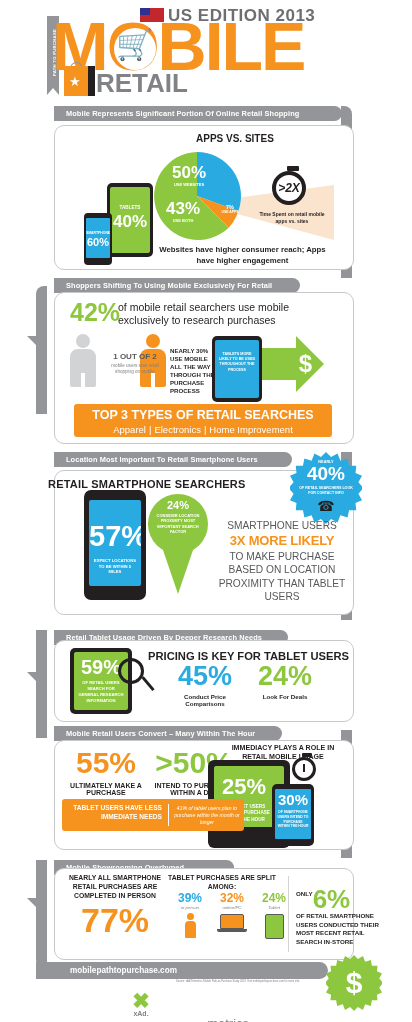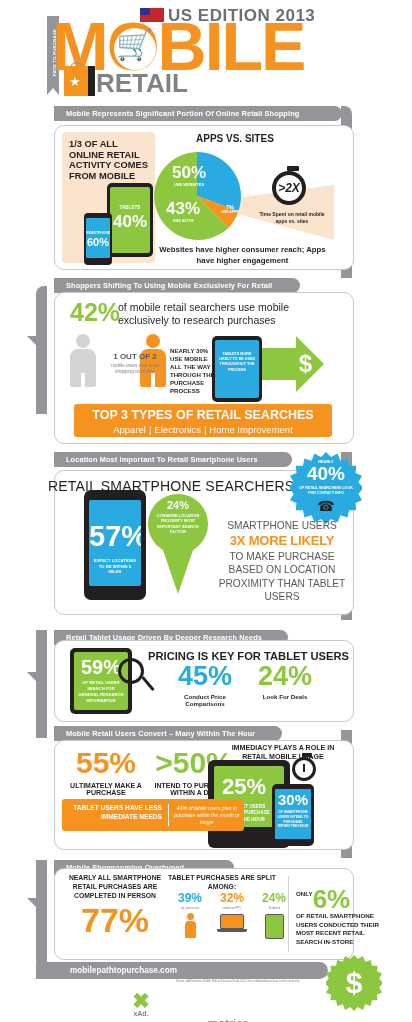--- a/index.html
+++ b/index.html
@@ -202,21 +202,21 @@
     border-radius: 3px; text-align: center; padding-top: 4px;
   }
   #top3bar .t1 { font-size: 12.5px; font-weight: bold; color: #fff; }
   #top3bar .t2 { font-size: 9.5px; color: #fff; margin-top: 2px; }
   #top3bar .t2 span { margin: 18px 3px; }
 
   
   #sec3-panel { top: 470px; width: 300px; height: 145px; }
   #rss-label {
     position: absolute; top: 478px; left: 48px;
-    font-size: 14px; font-weight: normal; color: #231f20; letter-spacing: 0.2px;
+    font-size: 11px; font-weight: bold; color: #231f20; letter-spacing: 0.2px;
   }
   #badge40 {
     position: absolute; top: 452px; left: 290px;
     width: 72px; height: 72px;
   }
   #badge40 .star-burst {
     position: absolute; inset: 0; background: #29abe2;
     clip-path: polygon(50% 0%,57% 7%,66% 2%,70% 12%,80% 9%,82% 19%,92% 19%,91% 29%,100% 33%,95% 42%,102% 50%,95% 58%,100% 67%,91% 71%,92% 81%,82% 81%,80% 91%,70% 88%,66% 98%,57% 93%,50% 100%,43% 93%,34% 98%,30% 88%,20% 91%,18% 81%,8% 81%,9% 71%,0% 67%,5% 58%,-2% 50%,5% 42%,0% 33%,9% 29%,8% 19%,18% 19%,20% 9%,30% 12%,34% 2%,43% 7%);
   }
   #badge40 .nearly { position: absolute; top: 8px; width: 100%; text-align: center; font-size: 3.8px; font-weight: bold; color: #fff; }
@@ -383,23 +383,20 @@
   <div class="rail-left" style="top:630px;left:36px;height:108px;"></div>
   <div class="rail-arrow" style="top:672px;left:27px;"></div>
   <div class="rail" style="top:730px;left:341px;height:128px;"></div>
   <div class="rail-arrow" style="top:780px;left:332px;"></div>
   <div class="rail-left" style="top:860px;left:36px;height:108px;border-radius:0 0 0 8px;"></div>
   <div class="rail-arrow" style="top:898px;left:27px;"></div>
 
   <div class="bar" style="top:106px;width:288px;">Mobile Represents Significant Portion Of Online Retail Shopping</div>
   <div class="panel" id="sec1-panel"></div>
 
-  <div id="beige-box">
-    <div class="hdr">1/3 OF ALL ONLINE RETAIL ACTIVITY COMES FROM MOBILE</div>
-  </div>
 
   <div class="device" style="top:183px;left:107px;width:46px;height:74px;">
     <div class="screen" style="top:4px;left:3px;width:40px;height:66px;background:#8dc63f;border-radius:2px;">
       <div style="position:absolute;top:18px;width:100%;text-align:center;font-size:4.6px;font-weight:bold;color:#fff;">TABLETS</div>
       <div style="position:absolute;top:26px;width:100%;text-align:center;font-size:17px;font-weight:bold;color:#fff;line-height:1;">40%</div>
     </div>
   </div>
 
   <div class="device" style="top:213px;left:84px;width:28px;height:52px;border-radius:4px;">
     <div class="screen" style="top:5px;left:2px;width:24px;height:40px;background:#29abe2;border-radius:1px;">

